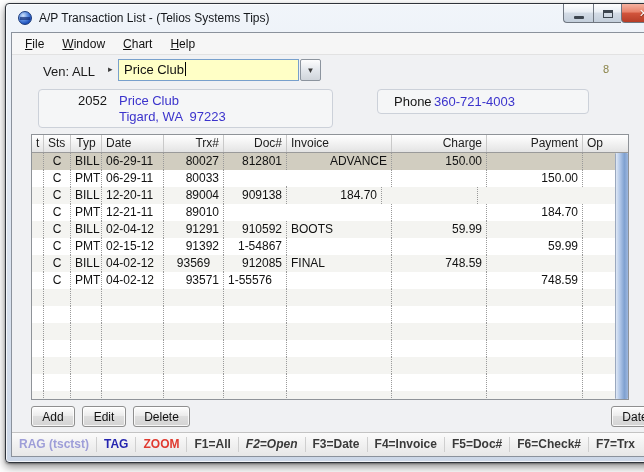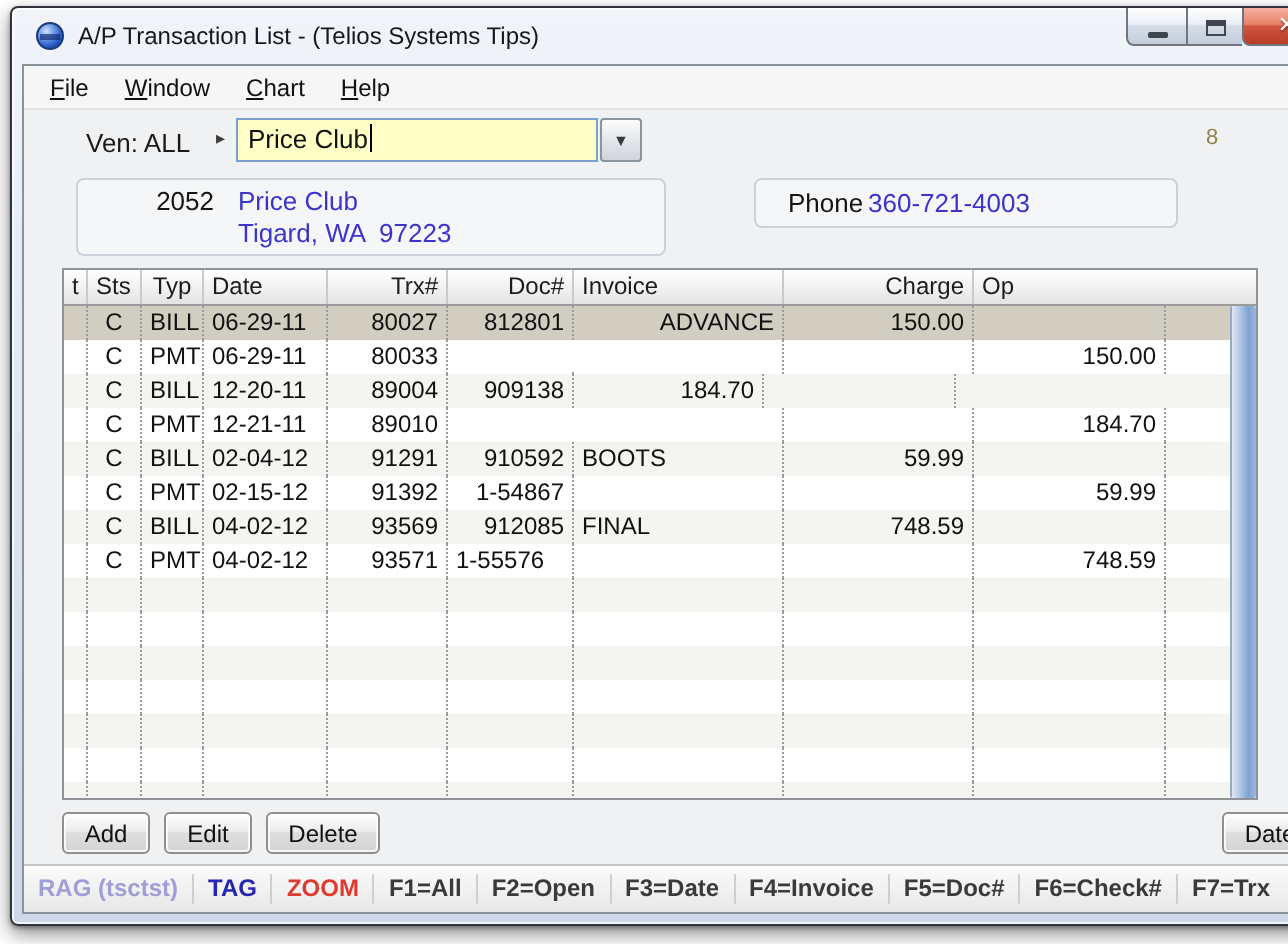--- a/index.html
+++ b/index.html
@@ -177,20 +177,21 @@
     <div class="tablewrap">
       <div class="thead">
           <div class="th" style="width: 12px; text-align: left;">t</div>
           <div class="th" style="width: 27px; text-align: left;">Sts</div>
           <div class="th" style="width: 31px; text-align: center;">Typ</div>
           <div class="th" style="width: 62px; text-align: left;">Date</div>
           <div class="th" style="width: 60px; text-align: right;">Trx#</div>
           <div class="th" style="width: 63px; text-align: right;">Doc#</div>
           <div class="th" style="width: 105px; text-align: left;">Invoice</div>
           <div class="th" style="width: 95px; text-align: right;">Charge</div>
+          <div class="th" style="width: 96px; text-align: right;">Payment</div>
           <div class="th" style="width: 32px; text-align: left;">Op</div>
         </div>
       <div class="tbody">
           <div class="tr stripe selected" style="background: rgb(209, 205, 192);">
             <div class="td" style="width: 12px; text-align: left;"></div>
             <div class="td" style="width: 27px; text-align: center;">C</div>
             <div class="td" style="width: 31px; text-align: left;">BILL</div>
             <div class="td" style="width: 62px; text-align: left;">06-29-11</div>
             <div class="td" style="width: 60px; text-align: right;">80027</div>
             <div class="td" style="width: 63px; text-align: right;">812801</div>
@@ -256,21 +257,21 @@
             <div class="td" style="width: 105px; text-align: left;"></div>
             <div class="td" style="width: 95px; text-align: right;"></div>
             <div class="td" style="width: 96px; text-align: right;">59.99</div>
             <div class="td" style="width: 32px; text-align: left;"></div>
           </div>
           <div class="tr stripe">
             <div class="td" style="width: 12px; text-align: left;"></div>
             <div class="td" style="width: 27px; text-align: center;">C</div>
             <div class="td" style="width: 31px; text-align: left;">BILL</div>
             <div class="td" style="width: 62px; text-align: left;">04-02-12</div>
-            <div class="td" style="width: 60px; text-align: right;">93569</div>
+            <div class="td" style="width: 60px; text-align: center;">93569</div>
             <div class="td" style="width: 63px; text-align: right;">912085</div>
             <div class="td" style="width: 105px; text-align: left;">FINAL</div>
             <div class="td" style="width: 95px; text-align: right;">748.59</div>
             <div class="td" style="width: 96px; text-align: right;"></div>
             <div class="td" style="width: 32px; text-align: left;"></div>
           </div>
           <div class="tr">
             <div class="td" style="width: 12px; text-align: left;"></div>
             <div class="td" style="width: 27px; text-align: center;">C</div>
             <div class="td" style="width: 31px; text-align: left;">PMT</div>
@@ -374,21 +375,21 @@
     <div class="btn btn-edit">Edit</div>
     <div class="btn btn-delete">Delete</div>
     <div class="btn btn-quit">Date</div>
 
     <div class="statusbar">
       <span class="grip"></span>
     <span class="status-item" style="color: rgb(158, 158, 216);">RAG (tsctst)</span>
         <span class="status-item" style="color: rgb(37, 37, 176);">TAG</span>
         <span class="status-item" style="color: rgb(224, 58, 48);">ZOOM</span>
         <span class="status-item" style="color: rgb(58, 58, 58);">F1=All</span>
-        <span class="status-item" style="color: rgb(58, 58, 58);">F2=Open</span>
+        <span class="status-item" style="color: rgb(58, 58, 58); font-style: italic;">F2=Open</span>
         <span class="status-item" style="color: rgb(58, 58, 58);">F3=Date</span>
         <span class="status-item" style="color: rgb(58, 58, 58);">F4=Invoice</span>
         <span class="status-item" style="color: rgb(58, 58, 58);">F5=Doc#</span>
         <span class="status-item" style="color: rgb(58, 58, 58);">F6=Check#</span>
         <span class="status-item" style="color: rgb(58, 58, 58);">F7=Trx</span>
       </div>
 
   </div>
 </div>
 

